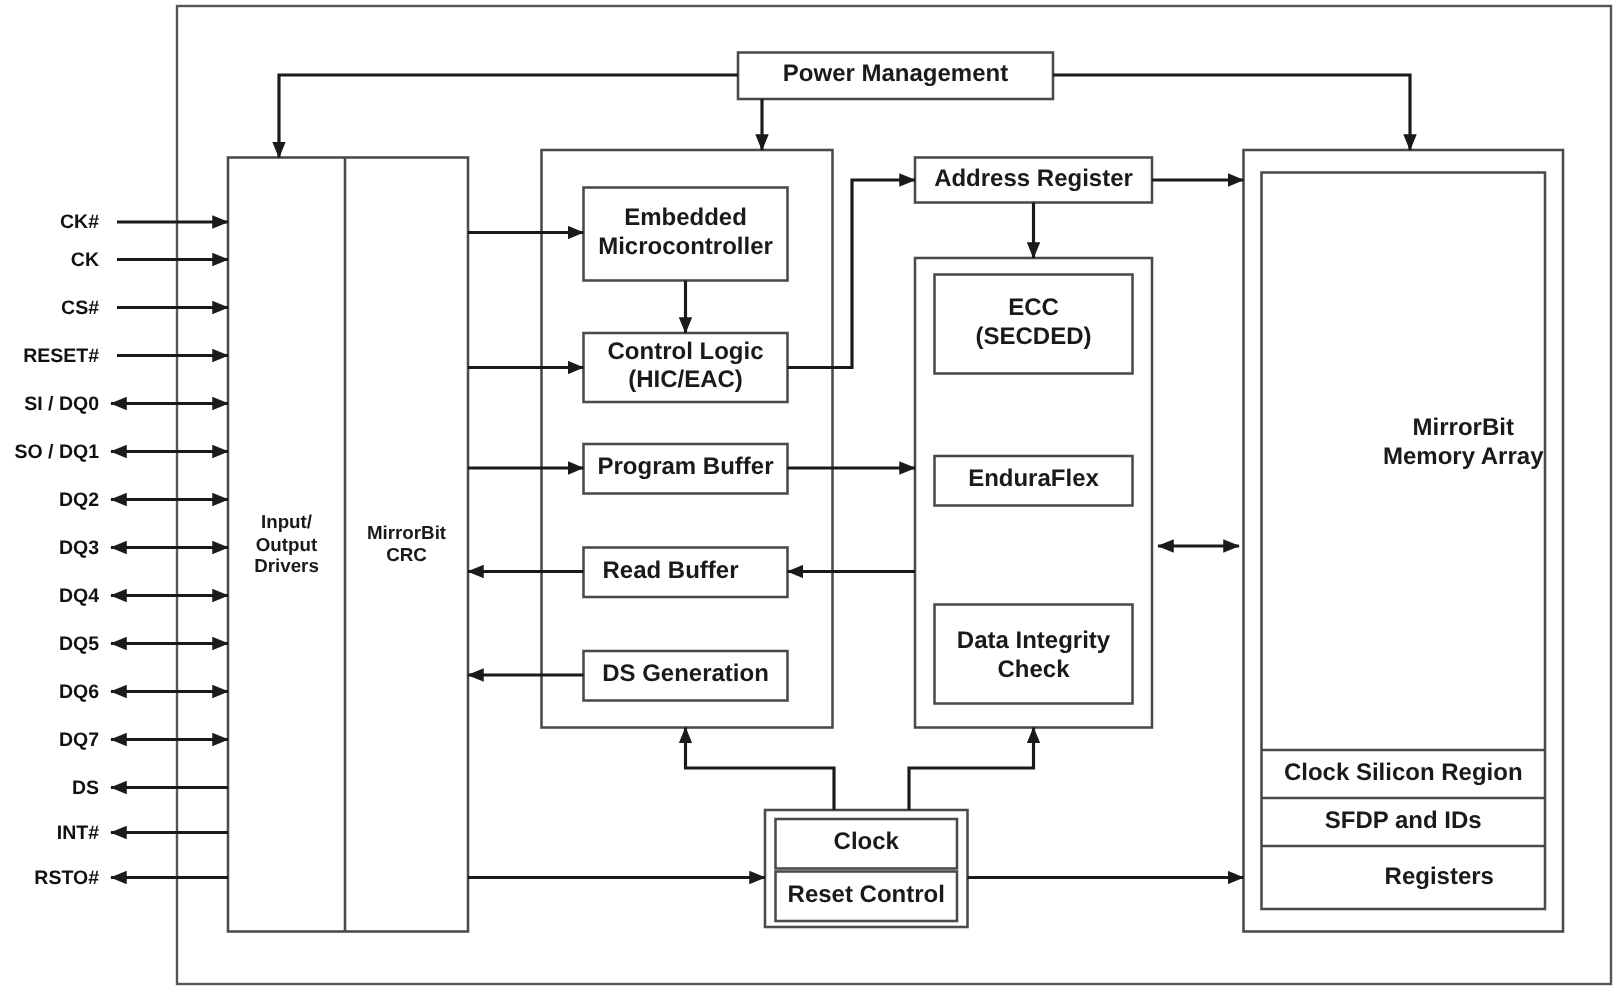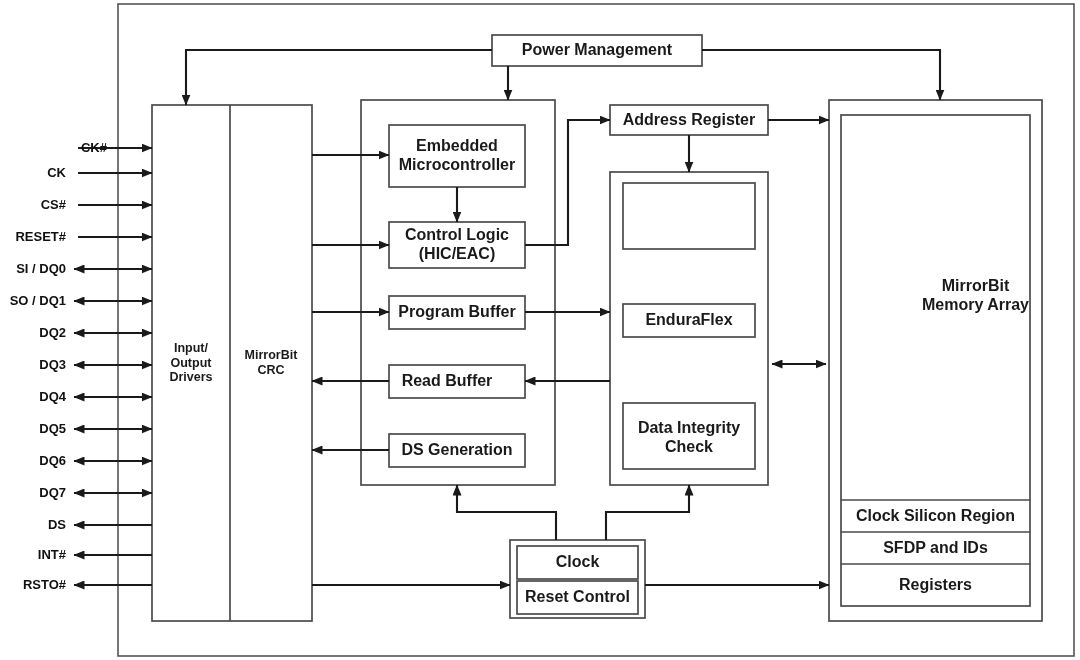--- a/index.html
+++ b/index.html
@@ -145,21 +145,21 @@
       <path d="M556,540 L556,512 L457,512 L457,485" marker-end="url(#ar)"></path>
 
       <path d="M606,540 L606,512 L689,512 L689,485" marker-end="url(#ar)"></path>
 
       <path d="M312,585 L510,585" marker-end="url(#ar)"></path>
 
       <path d="M645,585 L829,585" marker-end="url(#ar)"></path>
     </g>
   </svg>
 
-  <div class="pinlbl" style="left:0px;  top:140px; width:66px;padding-left:41px;">CK#</div>
+  <div class="pinlbl" style="left:0px;  top:140px; width:66px;">CK#</div>
   <div class="pinlbl" style="left:0px;  top:165px; width:66px;">CK</div>
   <div class="pinlbl" style="left:0px;  top:197px; width:66px;">CS#</div>
   <div class="pinlbl" style="left:0px;  top:229px; width:66px;">RESET#</div>
   <div class="pinlbl" style="left:0px;  top:261px; width:66px;">SI / DQ0</div>
   <div class="pinlbl" style="left:0px;  top:293px; width:66px;">SO / DQ1</div>
   <div class="pinlbl" style="left:0px;  top:325px; width:66px;">DQ2</div>
   <div class="pinlbl" style="left:0px;  top:357px; width:66px;">DQ3</div>
   <div class="pinlbl" style="left:0px;  top:389px; width:66px;">DQ4</div>
   <div class="pinlbl" style="left:0px;  top:421px; width:66px;">DQ5</div>
   <div class="pinlbl" style="left:0px;  top:453px; width:66px;">DQ6</div>
@@ -184,32 +184,34 @@
 (HIC/EAC)</div>
 
   <div class="lbl bx" style="left:389px; top:296px; width:136px; height:33px;">Program Buffer</div>
 
   <div class="lbl bx" style="left:389px; top:365px; width:116px; height:33px;">Read Buffer</div>
 
   <div class="lbl bx" style="left:389px; top:434px; width:136px; height:33px;">DS Generation</div>
 
   <div class="lbl bx" style="left:610px; top:105px; width:158px; height:30px;">Address Register</div>
 
+  <div class="lbl bx" style="left:623px; top:183px; width:132px; height:66px;">ECC
+(SECDED)</div>
 
   <div class="lbl bx" style="left:623px; top:304px; width:132px; height:33px;">EnduraFlex</div>
 
   <div class="lbl bx" style="left:623px; top:403px; width:132px; height:69px;">Data Integrity
 Check</div>
 
   <div class="lbl bx" style="left:841px; top:271px; width:189px; height:50px;padding-left:40px;">MirrorBit
 Memory Array</div>
 
   <div class="lbl bx" style="left:841px; top:500px; width:189px; height:32px;">Clock Silicon Region</div>
 
   <div class="lbl bx" style="left:841px; top:532px; width:189px; height:32px;">SFDP and IDs</div>
 
-  <div class="lbl bx" style="left:841px; top:564px; width:189px; height:42px;">Registers</div>
+  <div class="lbl bx" style="left:841px; top:564px; width:189px; height:42px;padding-left:24px;">Registers</div>
 
   <div class="lbl bx" style="left:517px; top:546px; width:121px; height:33px;">Clock</div>
 
   <div class="lbl bx" style="left:517px; top:581px; width:121px; height:33px;">Reset Control</div>
 
 </div>
 
 </body></html>

